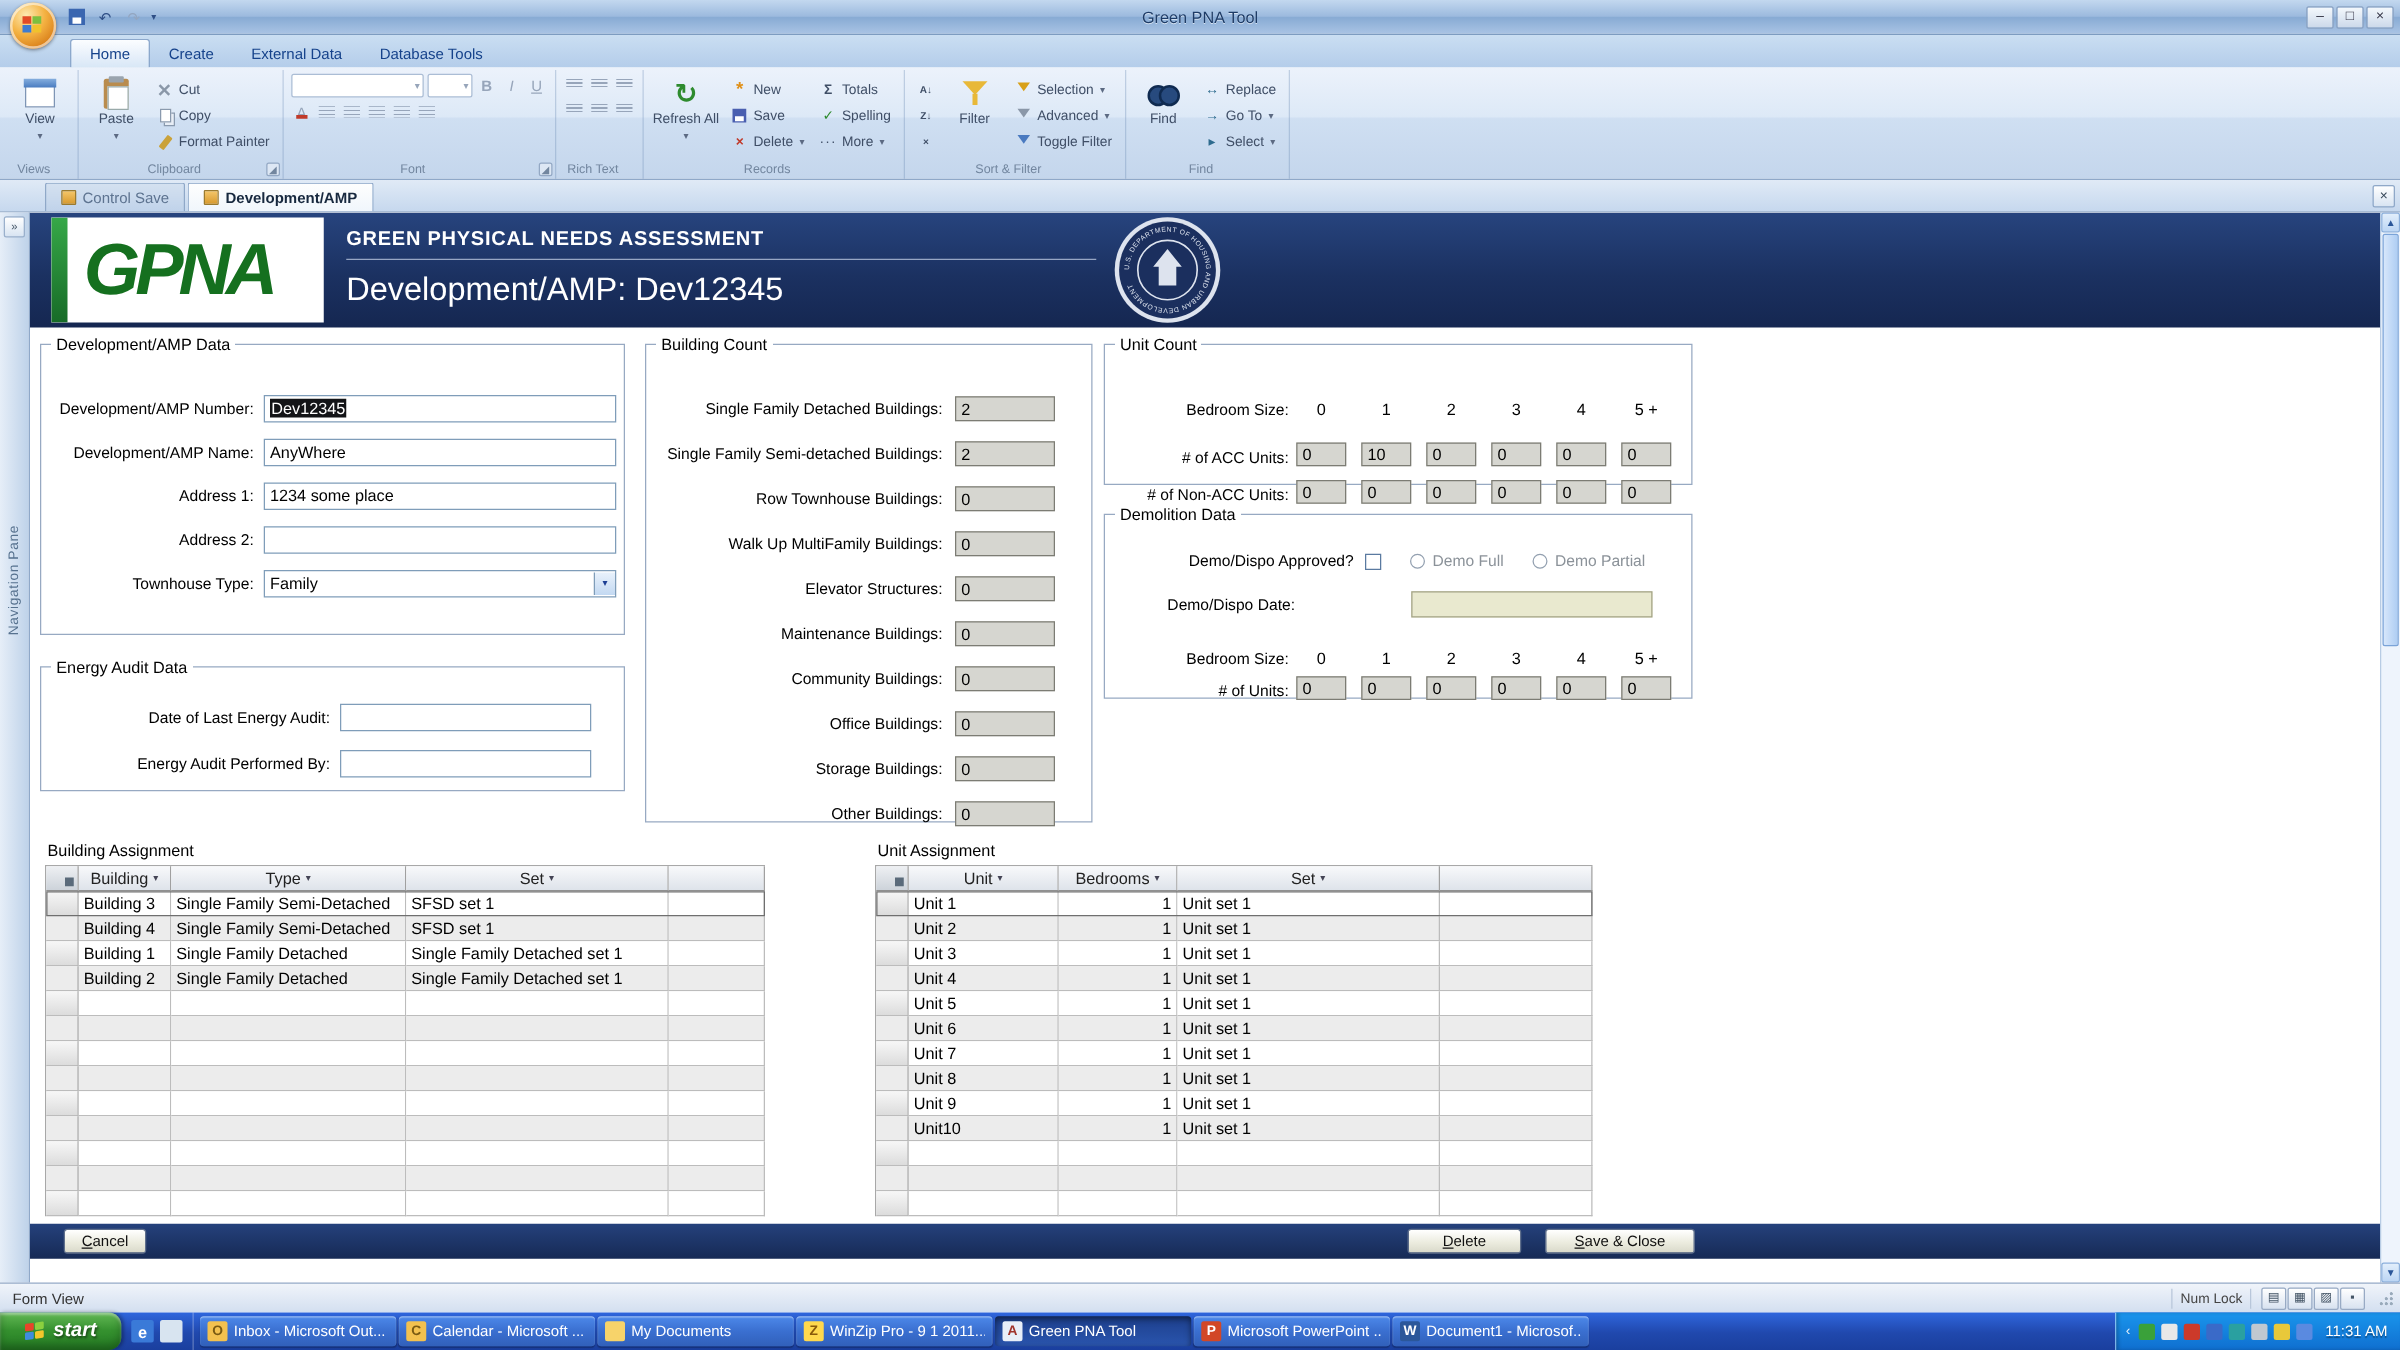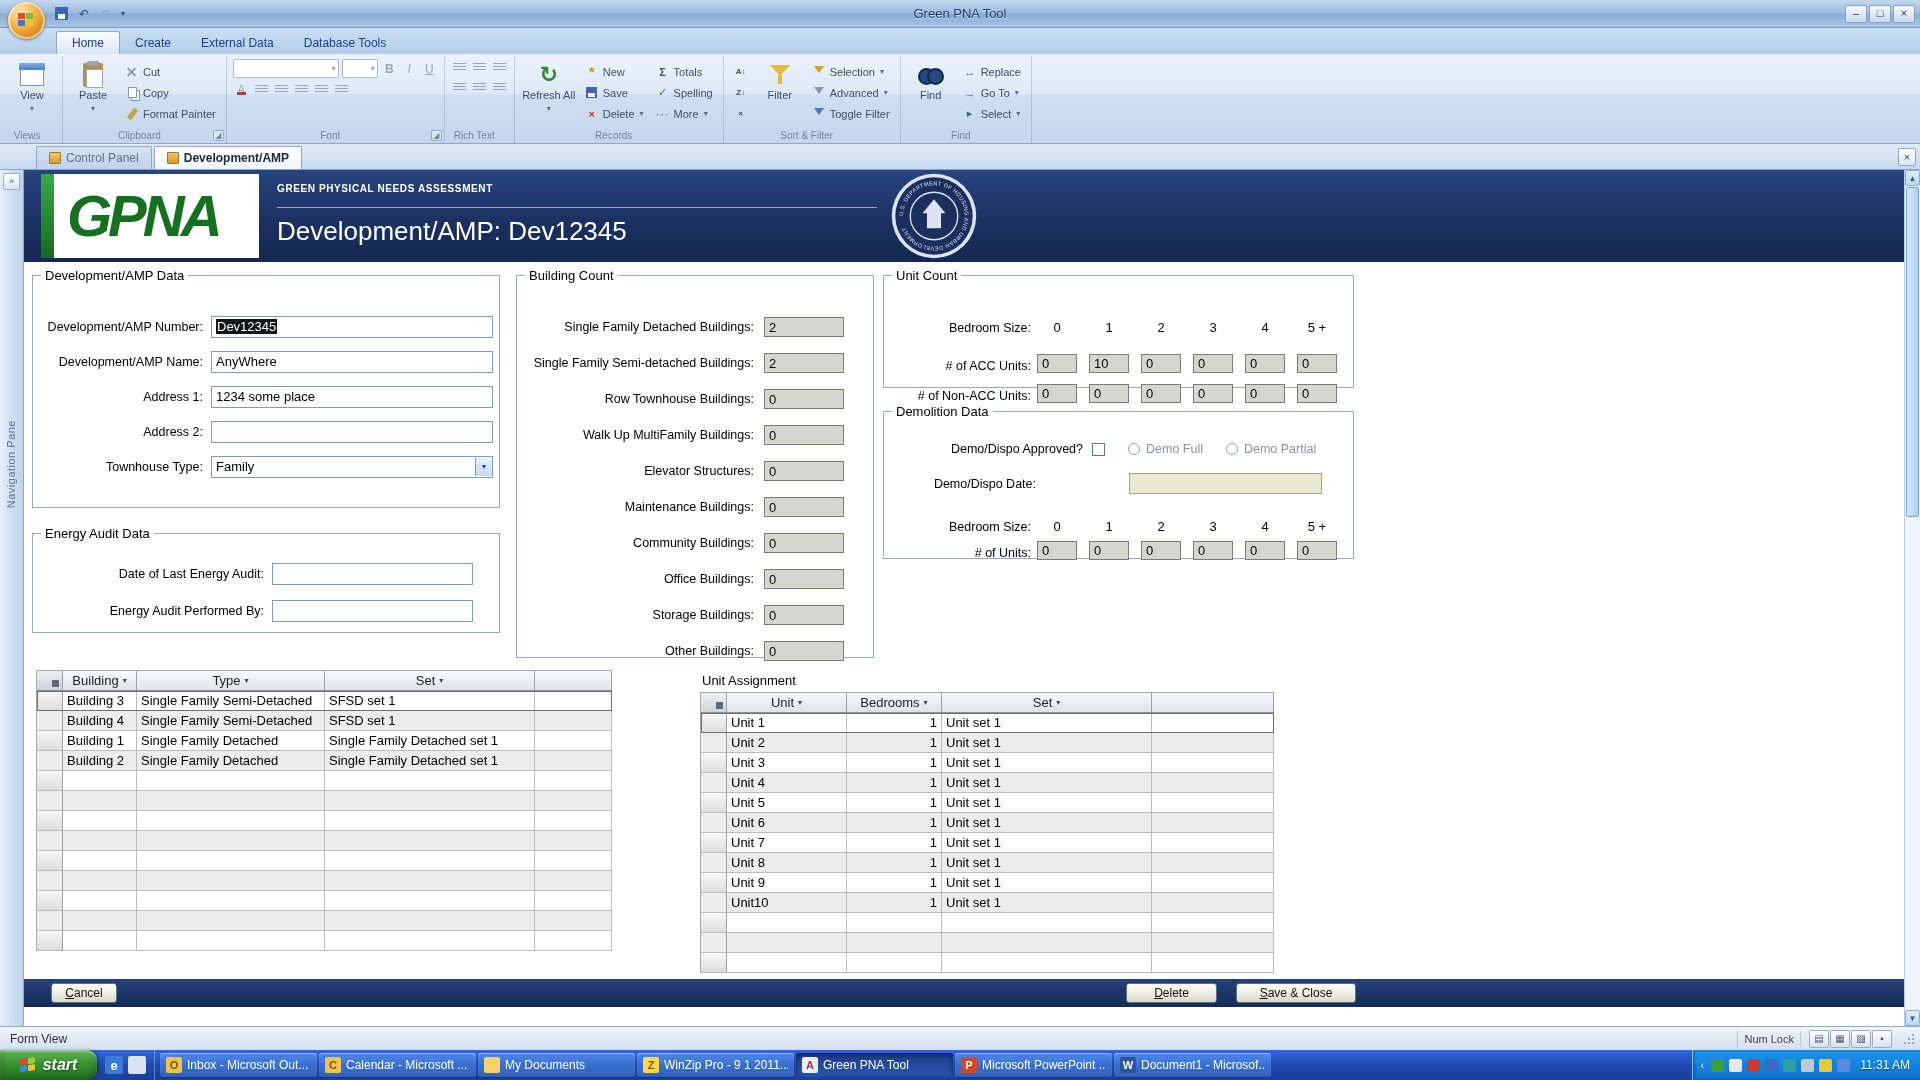--- a/index.html
+++ b/index.html
@@ -96,21 +96,21 @@
   .vscroll{width:16px;flex:0 0 auto;background:#eef4fc;border-left:1px solid #b8cce4;display:flex;flex-direction:column;align-items:center}
   .sarrow{width:15px;height:16px;background:linear-gradient(#e2eefb,#bcd6f4);border:1px solid #89aedb;border-radius:2px;font-size:8px;color:#2a5699;display:flex;align-items:center;justify-content:center}
   .sthumb{width:13px;height:330px;margin-top:1px;background:linear-gradient(90deg,#d7e7fb,#aecdf3);border:1px solid #7aa3d8;border-radius:2px}
   .strack{flex:1}
 
   
   .form-header{position:absolute;left:0;right:0;top:0;height:92px;background:linear-gradient(#27447e,#1b3161 55%,#152751)}
   .logo-box{position:absolute;left:17px;top:4px;width:218px;height:84px;background:#fff;display:flex;align-items:center;padding-left:26px;overflow:hidden}
   .logo-bar{position:absolute;left:0;top:0;bottom:0;width:13px;background:linear-gradient(180deg,#36a848,#176b27)}
   .logo-text{font-size:58px;font-weight:bold;font-style:italic;color:#15701f;letter-spacing:-4px;line-height:1}
-  .app-title{position:absolute;left:253px;top:13px;color:#fff;font-size:10px;font-weight:bold;letter-spacing:.6px}
+  .app-title{position:absolute;left:253px;top:13px;color:#fff;font-size:16px;font-weight:bold;letter-spacing:.6px}
   .header-rule{position:absolute;left:253px;top:37px;width:600px;height:1px;background:#97a6c4}
   .page-title{position:absolute;left:253px;top:46px;color:#fff;font-size:26px}
   .seal{position:absolute;left:866px;top:2px;width:88px;height:88px}
 
   
   fieldset.gbox{position:absolute;border:1px solid #97a9c2;background:transparent}
   fieldset.gbox legend{margin-left:8px;padding:0 4px;font-size:13px;color:#000}
   .fields-list{display:flex;flex-direction:column}
   .frow{display:flex;align-items:center}
   .flabel{text-align:right;font-size:12.5px;color:#000;white-space:nowrap;flex:0 0 auto}
@@ -163,21 +163,21 @@
   .fs-energy{left:8px;top:356px;width:468px;height:107px}
   .fs-bcount{left:492px;top:98px;width:358px;height:390px}
   .fs-ucount{left:859px;top:98px;width:471px;height:120px}
   .fs-demo{left:859px;top:234px;width:471px;height:155px}
 
   
   .tbl-title{position:absolute;font-size:13px;color:#000}
   #ba-title{left:14px;top:503px}
   #ua-title{left:678px;top:503px}
   .dtable{position:absolute;border-left:1px solid #a8a8a8;border-top:1px solid #a8a8a8;font-size:13px}
-  #btable{left:12px;top:500px;width:576px}
+  #btable{left:12px;top:522px;width:576px}
   #utable{left:676px;top:522px;width:574px}
   .trow{display:flex;height:20px}
   .tc{border-right:1px solid #bcbcbc;border-bottom:1px solid #bcbcbc;padding:0 4px;white-space:nowrap;overflow:hidden;display:flex;align-items:center;background:#fff;flex:0 0 auto}
   .trow.alt .tc{background:#ececec}
   .tc.sel{width:26px;background:linear-gradient(#f7f7f7,#dcdcdc);border-right:1px solid #a0a0a0;padding:0}
   .tc.th{background:linear-gradient(#f8f9fb,#dee3ea);justify-content:center;gap:4px;border-right:1px solid #a0a0a0;border-bottom:1px solid #909090;color:#222}
   .trow.thead .tc.sel{background:linear-gradient(#eef0f3,#cdd3da);position:relative}
   .trow.thead .tc.sel::after{content:"";position:absolute;right:3px;bottom:3px;width:7px;height:7px;background:#5a6a7a}
   .tharrow{font-size:8px;color:#445}
   .tc.extra{flex:1 1 auto}
@@ -486,21 +486,21 @@
           </div>
       </div>
       <div class="glabel">Find</div>
     </div>
   </div>
 
   <div class="doctab-bar">
     <div id="doctabs" style="display:flex;align-items:flex-end">
         <div class="dtab">
           <span class="dtab-ic"></span>
-          <span>Control Panel</span>
+          <span>Control Save</span>
         </div>
         <div class="dtab active">
           <span class="dtab-ic"></span>
           <span>Development/AMP</span>
         </div>
       </div>
     <div class="doc-close">×</div>
   </div>
 
   <div class="workspace">

